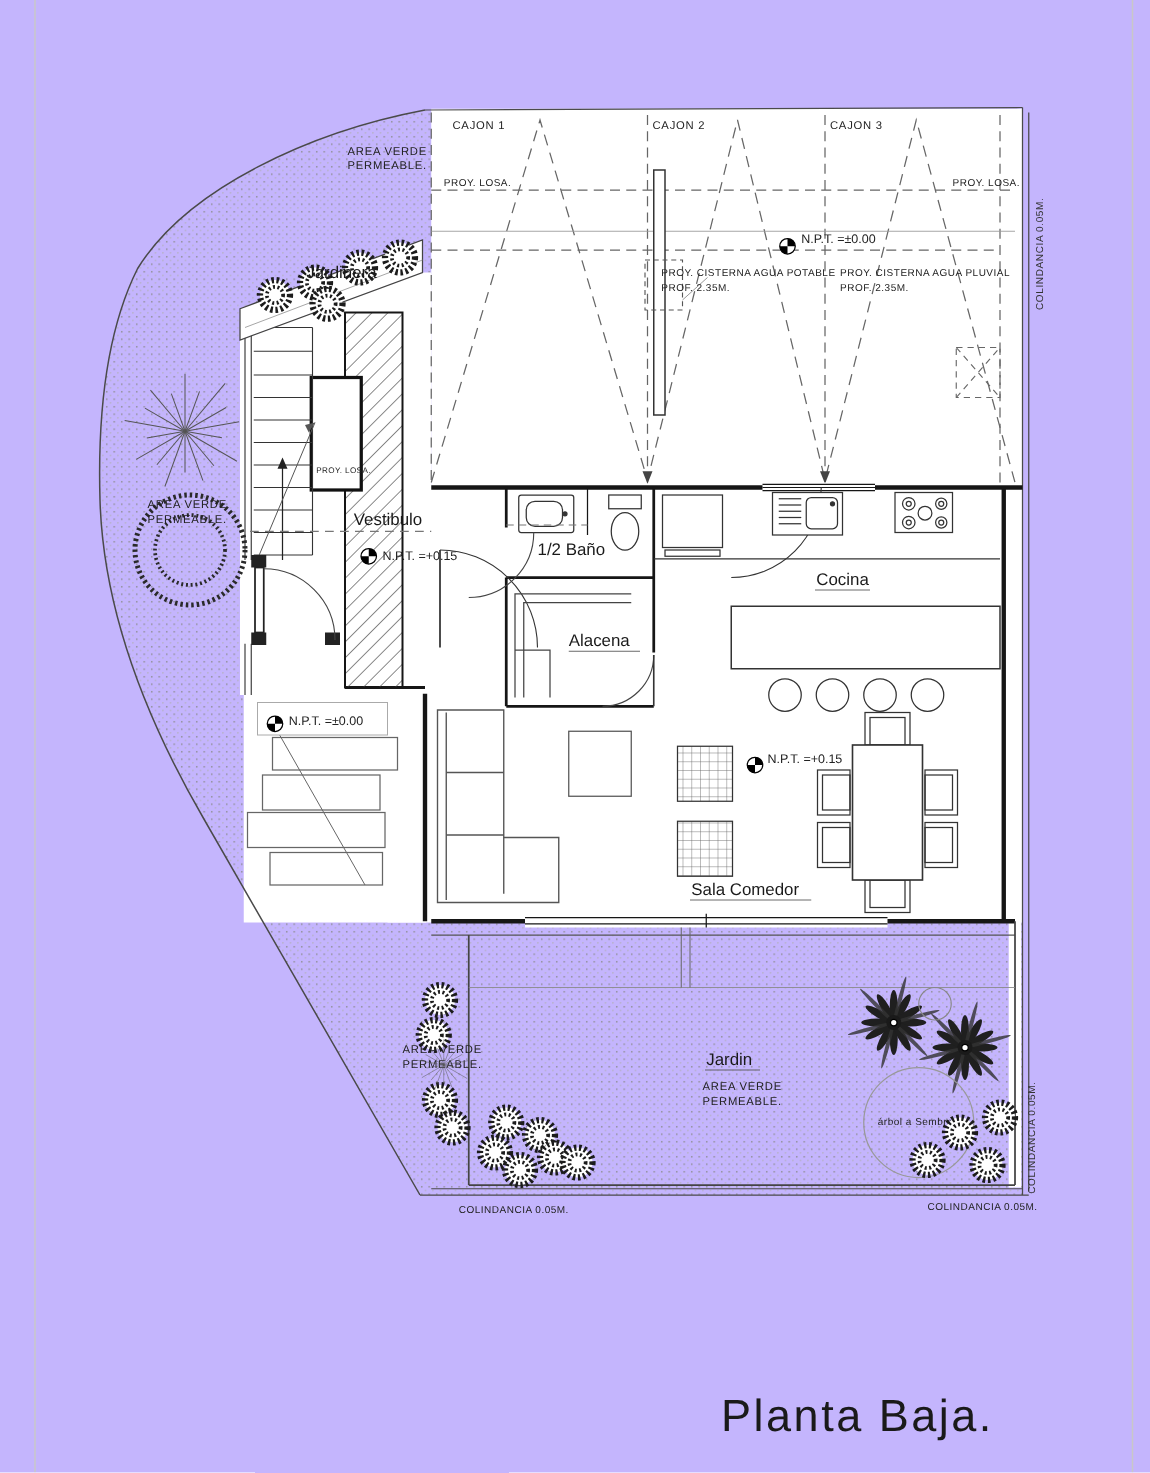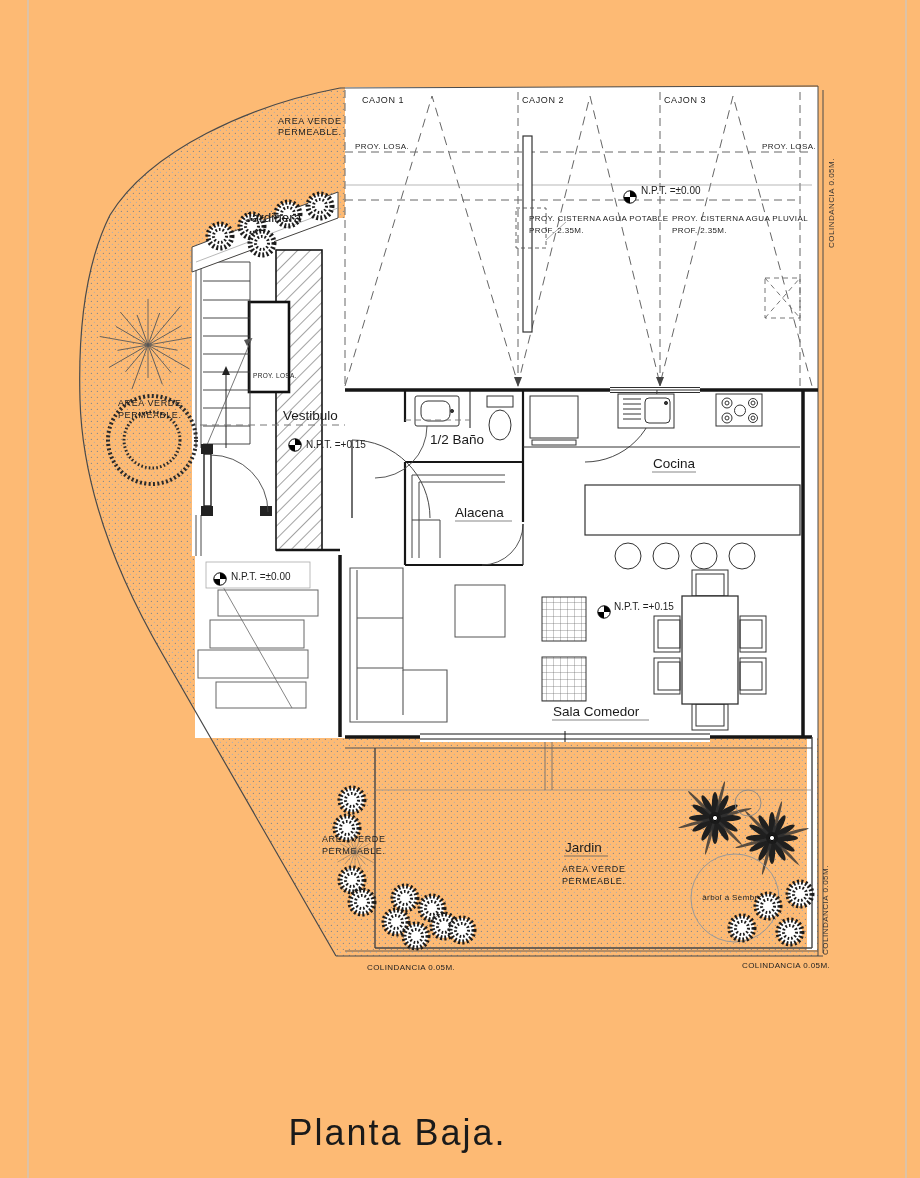--- a/index.html
+++ b/index.html
@@ -1,19 +1,19 @@
 <!DOCTYPE html>
 <html><head>
 <meta charset="utf-8">
 <style>
   html,body{margin:0;padding:0;background:#fff;}
-  .page{position:relative;width:920px;height:1178px;background:#fdba74;overflow:hidden;
+  .page{position:relative;width:920px;height:1178px;background:#c4b5fd;overflow:hidden;
         font-family:"Liberation Sans",sans-serif;}
   .page svg{position:absolute;top:0;left:0;}
-  .plan-title{position:absolute;top:1112px;left:0;width:795px;text-align:center;
+  .plan-title{position:absolute;top:1112px;left:0;width:795px;text-align:right;
         font-size:36px;font-weight:400;letter-spacing:2px;color:#1a1a1a;
         font-family:"Liberation Sans",sans-serif;}
   
   text{font-family:"Liberation Sans",sans-serif;fill:#222;}
   .cap{font-size:9px;letter-spacing:.6px;}
   .cap2{font-size:8px;letter-spacing:.4px;}
   .room{font-size:13.5px;fill:#1a1a1a;}
   .npt{font-size:10px;}
   .tiny{font-size:6.5px;letter-spacing:.3px;}
   .vert{font-size:8px;letter-spacing:.5px;fill:#333;}

